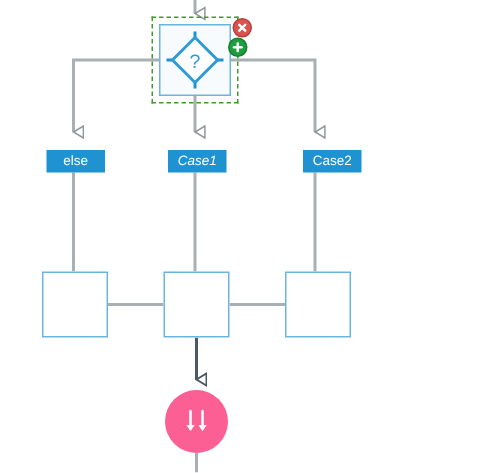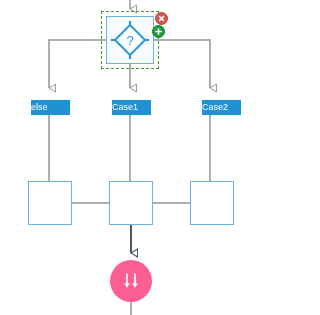--- a/index.html
+++ b/index.html
@@ -73,25 +73,26 @@
   }
   .badge svg { display: block; }
   
   .case-label {
     position: absolute;
     background: #1f93d1;
     color: #ffffff;
     font-size: 9px;
     line-height: 15px;
     height: 15px;
+    text-align: center;
     white-space: nowrap;
     box-sizing: border-box;
   }
   #case-label-else  { left: 31px;  top: 100px; width: 39px; }
-  #case-label-case1 { left: 112px; top: 100px; width: 39px; }
+  #case-label-case1 { left: 112px; top: 100px; width: 39px; font-style: italic; }
   #case-label-case2 { left: 202px; top: 100px; width: 39px; }
   
   .activity-box {
     position: absolute;
     border: 1px solid #6cb4e0;
     background: #ffffff;
     box-sizing: border-box;
     width: 44px;
     height: 44px;
   }

